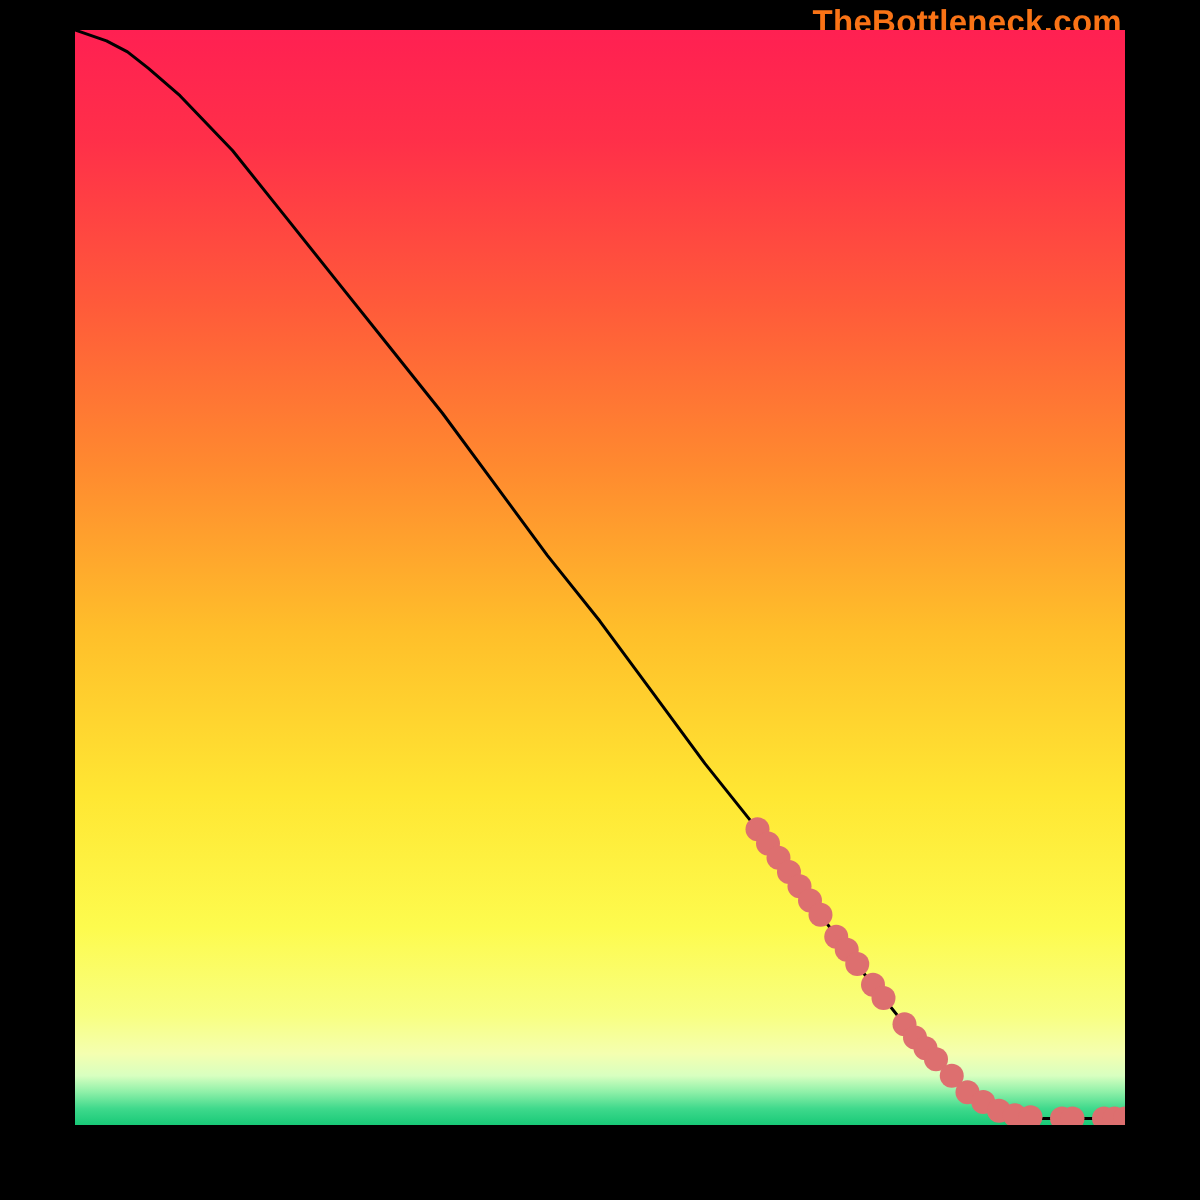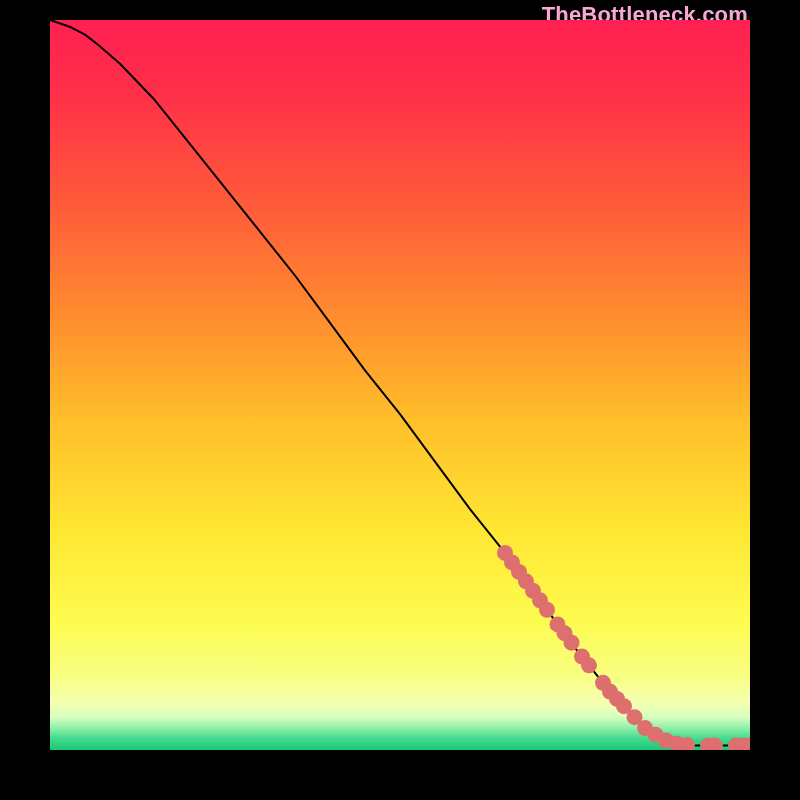--- a/index.html
+++ b/index.html
@@ -23,21 +23,21 @@
     top: 20px;
     width: 700px;
     height: 730px;
   }
   .watermark {
     position: absolute;
     top: 2px;
     right: 52px;
     font-size: 22px;
     font-weight: 600;
-    color: #f9a8d4;
+    color: #f97316;
     letter-spacing: 0.2px;
   }
 </style>
 </head>
 <body>
 
 <div class="frame">
   <div class="watermark">TheBottleneck.com</div>
   <svg class="plot" viewBox="0 0 700 730" preserveAspectRatio="none">
     <defs>

